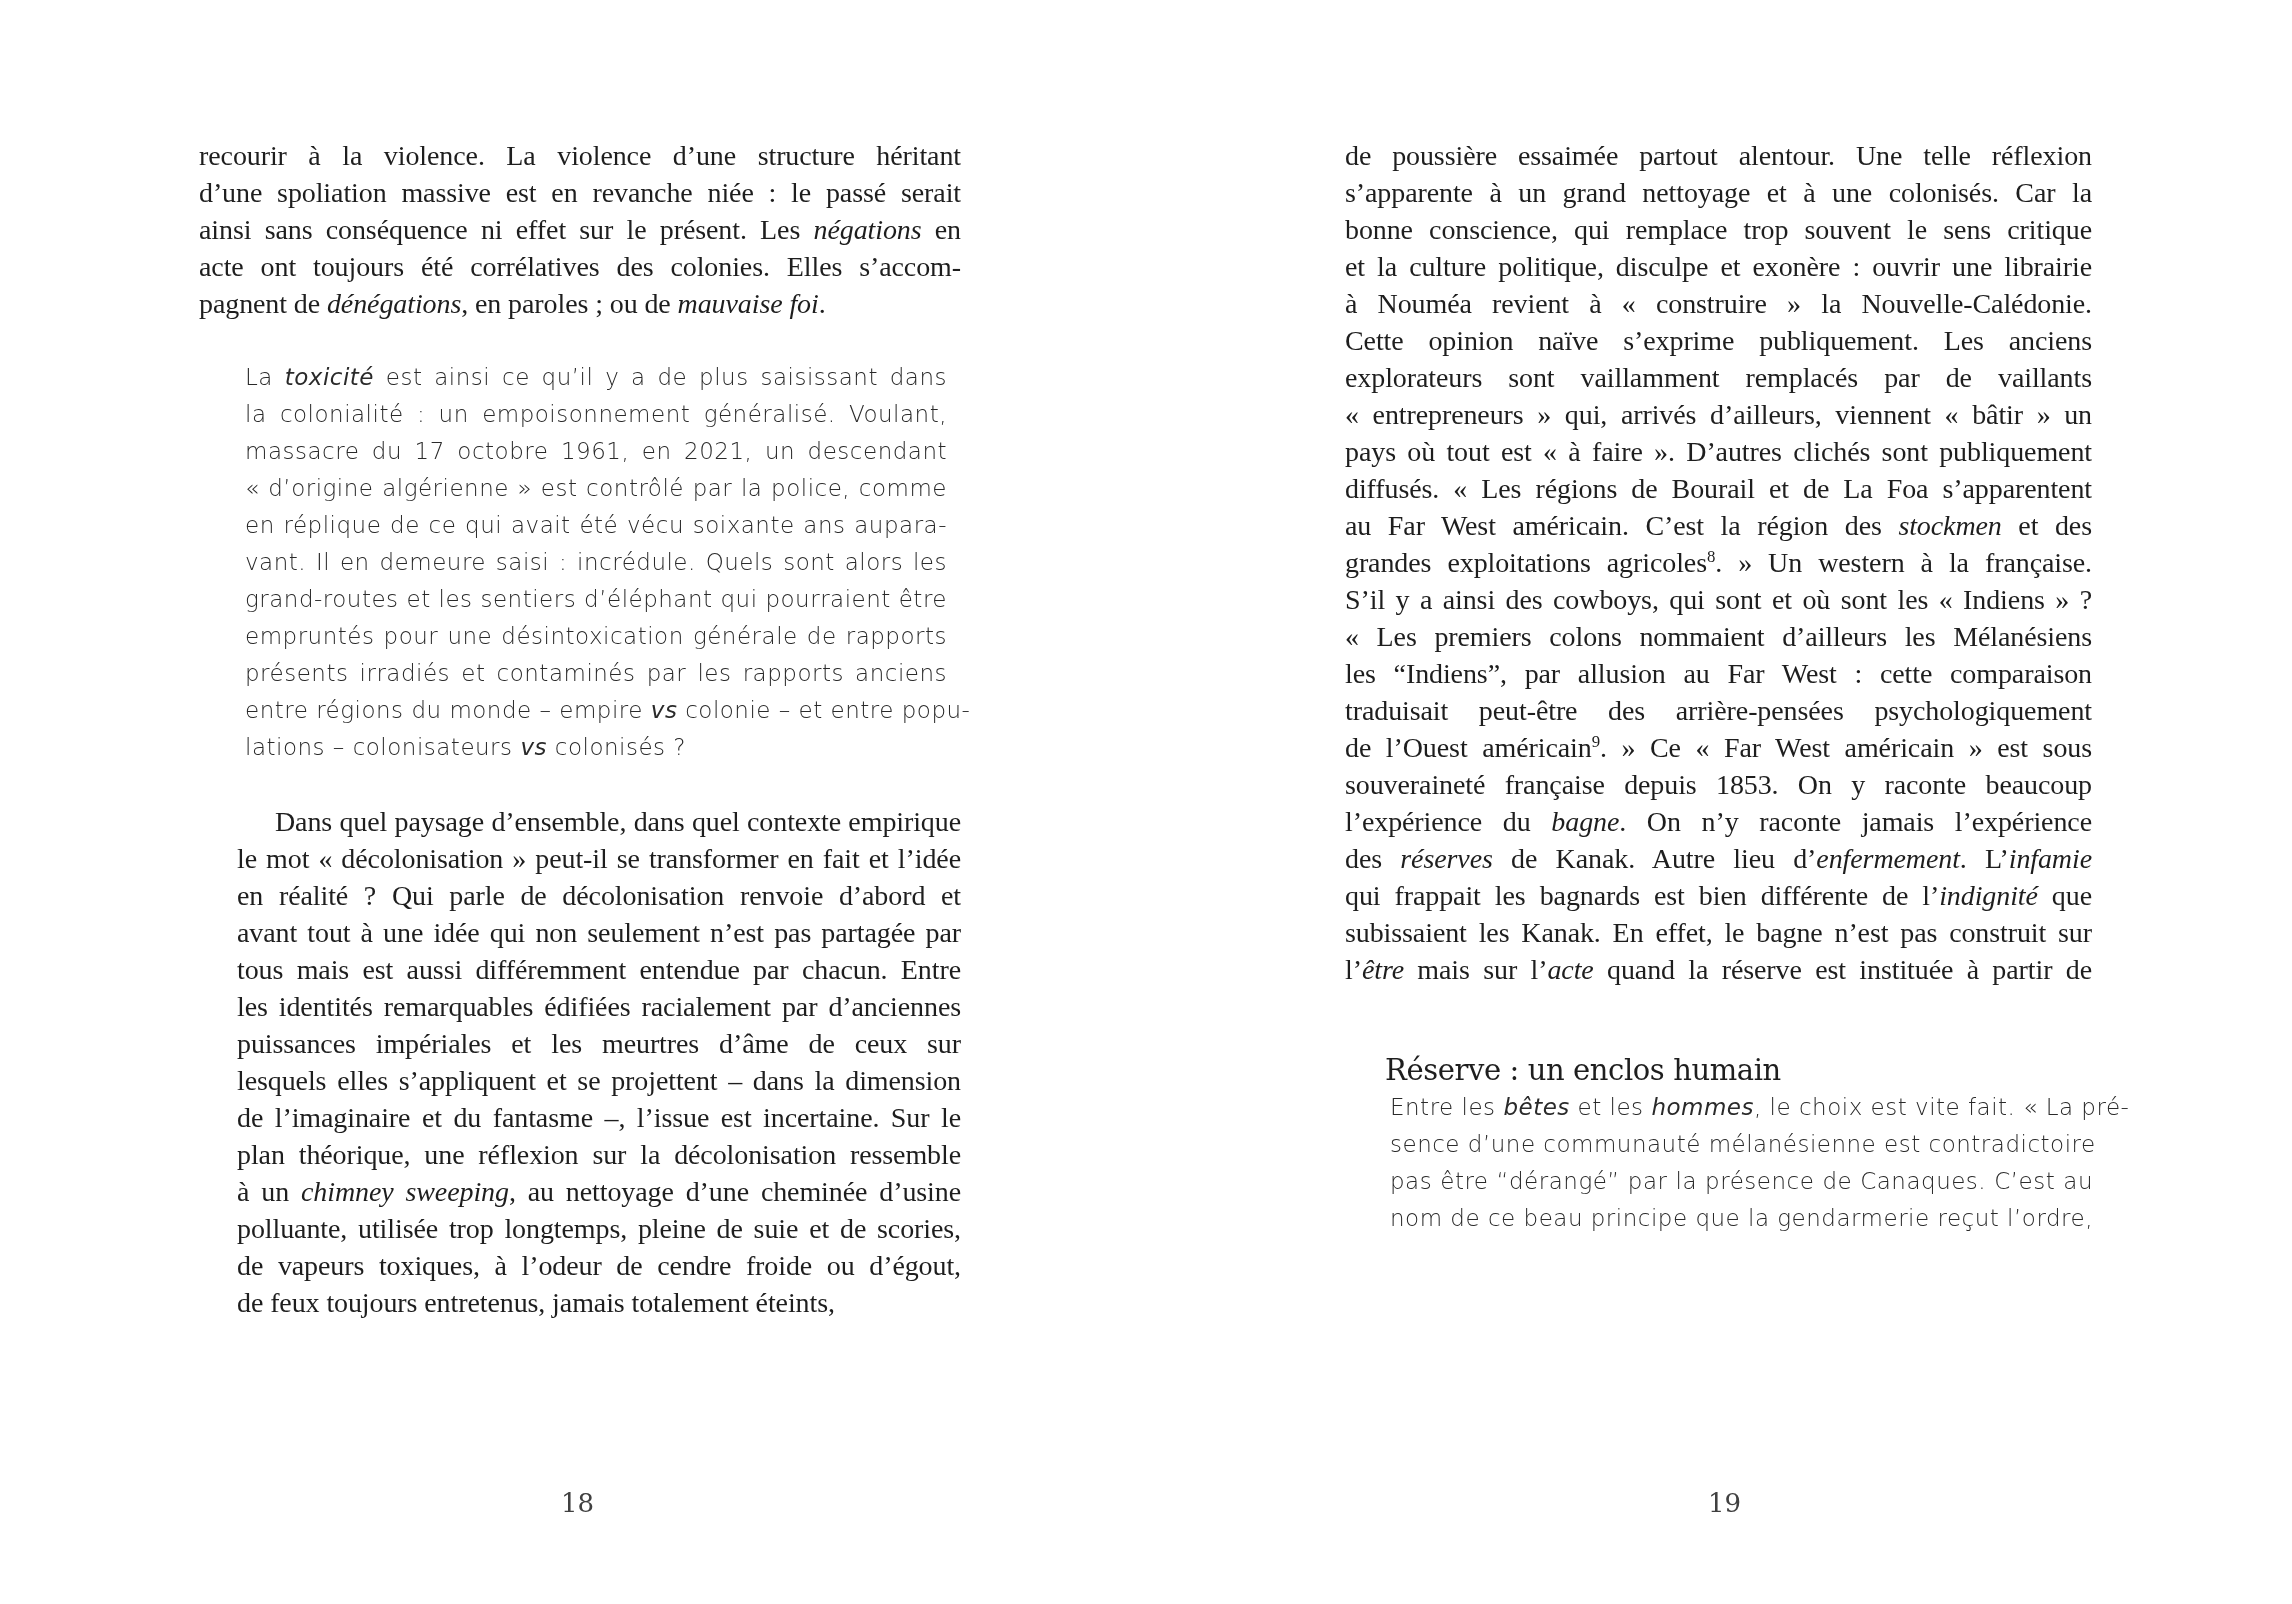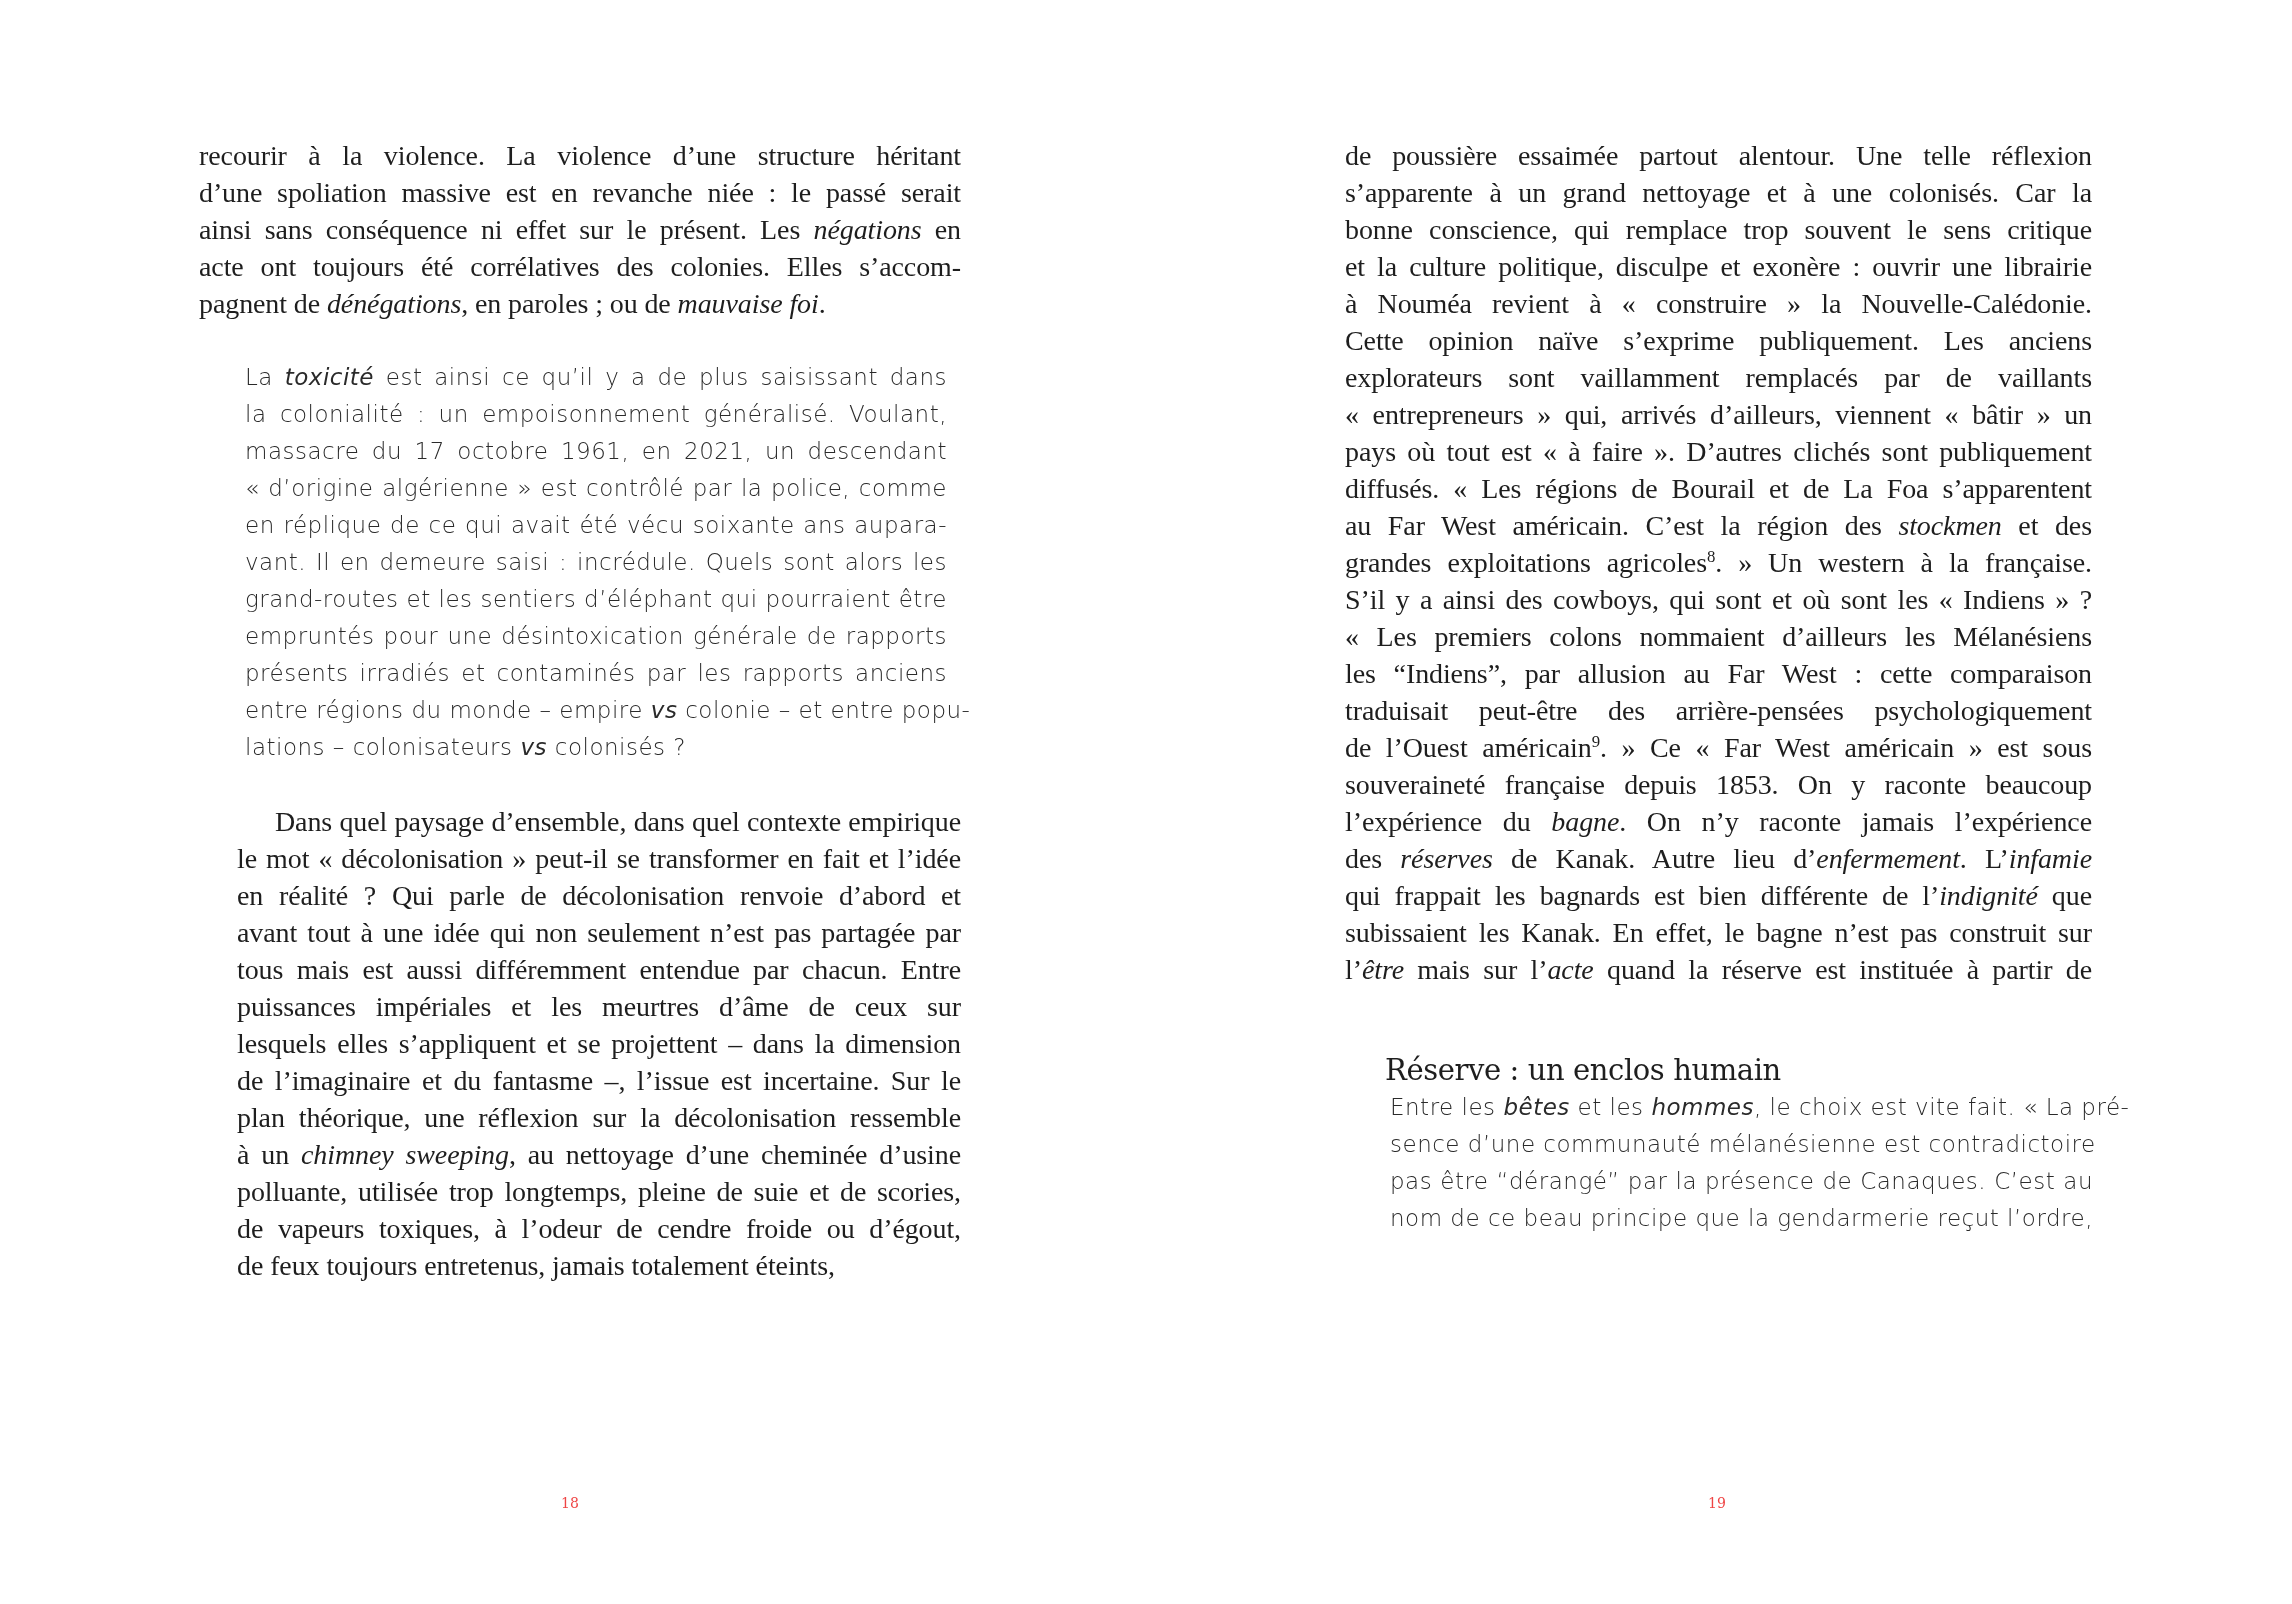--- a/index.html
+++ b/index.html
@@ -87,23 +87,23 @@
 
     .section-quote {
       margin-left: 45px;
       width: 703px;
     }
 
     .page-number {
       position: absolute;
       top: 1491px;
       font-family: "DejaVu Serif", "Liberation Serif", serif;
-      font-size: 14px;
+      font-size: 26px;
       line-height: 25px;
-      color: #ef4444;
+      color: #404040;
     }
     .page-left .page-number { left: 561px; }
     .page-right .page-number { left: 562px; }
 
     em { font-style: italic; }
     sup { font-size: 60%; line-height: 0; vertical-align: super; }
   </style>
 </head>
 <body>
 
@@ -130,20 +130,21 @@
         <span class="line">entre régions du monde – empire <em>vs</em> colonie – et entre popu-</span>
         <span class="line last">lations – colonisateurs <em>vs</em> colonisés ?</span>
       </div>
     <div class="gap-quote-bottom"></div>
     <p class="body-p indent">
         <span class="line" style="padding-left: 38px;">Dans quel paysage d’ensemble, dans quel contexte empirique</span>
         <span class="line">le mot « décolonisation » peut-il se transformer en fait et l’idée</span>
         <span class="line">en réalité ? Qui parle de décolonisation renvoie d’abord et</span>
         <span class="line">avant tout à une idée qui non seulement n’est pas partagée par</span>
         <span class="line">tous mais est aussi différemment entendue par chacun. Entre</span>
+        <span class="line">les identités remarquables édifiées racialement par d’anciennes</span>
         <span class="line">puissances impériales et les meurtres d’âme de ceux sur</span>
         <span class="line">lesquels elles s’appliquent et se projettent – dans la dimension</span>
         <span class="line">de l’imaginaire et du fantasme –, l’issue est incertaine. Sur le</span>
         <span class="line">plan théorique, une réflexion sur la décolonisation ressemble</span>
         <span class="line">à un <em>chimney sweeping</em>, au nettoyage d’une cheminée d’usine</span>
         <span class="line">polluante, utilisée trop longtemps, pleine de suie et de scories,</span>
         <span class="line">de vapeurs toxiques, à l’odeur de cendre froide ou d’égout,</span>
         <span class="line last">de feux toujours entretenus, jamais totalement éteints,</span>
       </p>
   </div>

